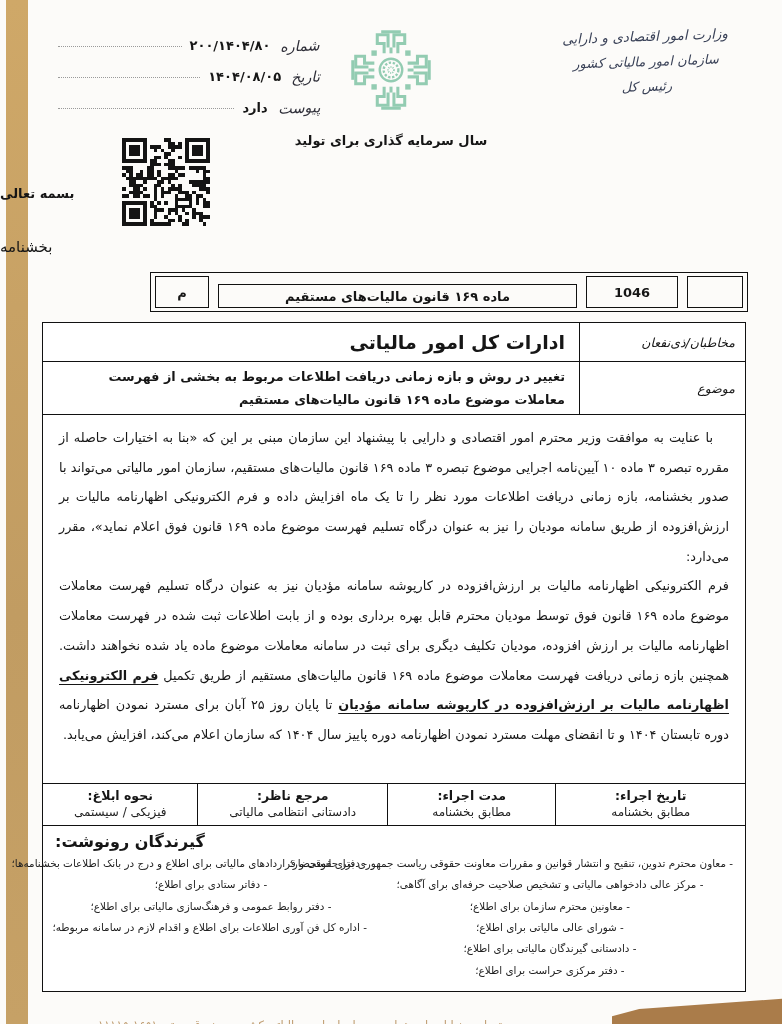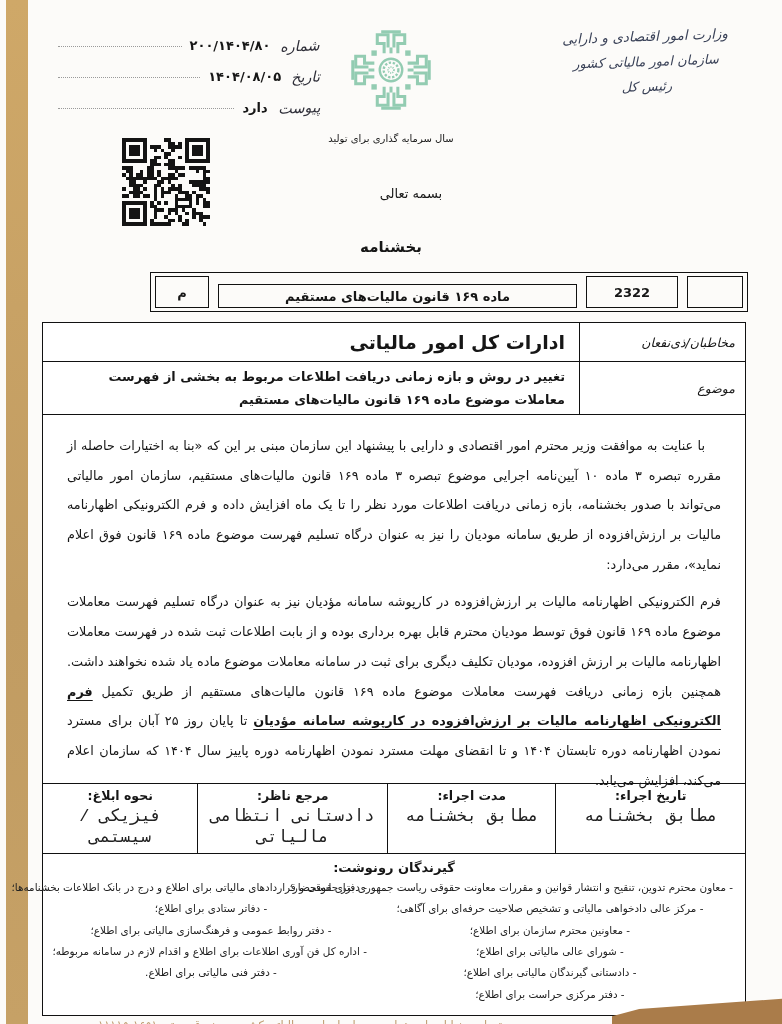--- a/index.html
+++ b/index.html
@@ -20,55 +20,55 @@
   .letterhead .l2{font-size:13px;margin:10px 0;}
   .letterhead .l3{font-size:13px;margin:10px 0;}
   .logo{position:absolute;left:342px;top:18px;}
   .meta{position:absolute;left:58px;top:30px;width:262px;direction:rtl;}
   .meta-row{display:flex;align-items:center;height:31px;}
   .meta-label{font-family:"DejaVu Serif",serif;font-style:italic;font-size:14.5px;color:#2e2e38;
     margin-left:10px;white-space:nowrap;transform:rotate(-2deg);}
   .meta-value{font-weight:bold;font-size:13px;white-space:nowrap;direction:ltr;text-align:right;}
   .meta-dots{flex:1;border-bottom:1px dotted #9a9a9a;height:1px;margin-right:8px;min-width:18px;}
   .qr{position:absolute;left:122px;top:138px;width:88px;height:88px;}
-  .slogan{position:absolute;left:0;right:0;top:133px;text-align:center;font-weight:normal;font-size:10px;}
-  .basmala{position:absolute;left:0;right:0;top:186px;text-align:center;font-weight:normal;font-size:13px;padding-left:40px;}
-  .doctype{position:absolute;left:0;right:0;top:238px;text-align:center;font-weight:bold;font-size:15px;}
+  .slogan{position:absolute;left:0;right:0;top:133px;text-align:center;font-weight:bold;font-size:13px;}
+  .basmala{position:absolute;left:0;right:0;top:186px;font-weight:bold;font-size:13px;}
+  .doctype{position:absolute;left:0;right:0;top:238px;font-weight:normal;font-size:15px;}
   
   .class-bar{position:absolute;left:150px;top:272px;width:598px;height:40px;box-sizing:border-box;
     border:1.7px solid #111;padding:3px 4px;display:flex;direction:rtl;gap:9px;}
   .class-cell{border:1.7px solid #111;box-sizing:border-box;display:flex;align-items:center;
     justify-content:center;font-weight:bold;font-size:13px;}
   .cc1{width:56px;} .cc2{width:92px;} .cc3{flex:1;margin-top:8px;} .cc4{width:54px;}
   
   .doc-table{position:absolute;left:42px;top:322px;width:704px;box-sizing:border-box;
     border:1.8px solid #111;direction:rtl;background:#fff;}
   .t-row{display:flex;border-bottom:1.7px solid #111;}
   .hdr-cell{width:166px;box-sizing:border-box;border-left:1.7px solid #111;display:flex;
     align-items:center;padding:0 10px;font-size:12.5px;font-style:italic;}
   .val-cell{flex:1;display:flex;align-items:center;padding:0 14px;font-weight:bold;}
   .row-audience{height:38px;} .row-audience .val-cell{font-size:19px;}
   .row-subject{height:52px;} .row-subject .val-cell{font-size:12.8px;line-height:1.8;}
   .body-cell{position:relative;height:360px;border-bottom:1.7px solid #111;
     padding:8px 16px 0 16px;font-size:12.8px;line-height:2.32;text-align:justify;}
-  .body-cell p{margin:8px;}
+  .body-cell p{margin:0;}
   .p1{text-indent:16px;}
   .em-seg{font-weight:bold;text-decoration:underline;text-underline-offset:4px;}
   .sig-block{position:absolute;left:62px;bottom:16px;width:250px;text-align:center;
     font-weight:bold;font-size:12.5px;line-height:1.7;}
   .sig-svg{position:absolute;left:-34px;top:26px;width:320px;height:72px;}
   
   .exec-row{display:grid;grid-template-columns:27% 24% 27% 22%;border-bottom:1.7px solid #111;}
   .exec-cell{box-sizing:border-box;padding:4px 6px 6px;text-align:center;}
   .exec-cell:not(:last-child){border-left:1.7px solid #111;}
   .exec-label{font-weight:bold;font-size:12.5px;text-align:center;}
-  .exec-value{font-size:17px;margin-top:2px;color:#222;font-family:Liberation Mono, monospace;}
+  .exec-value{font-size:12px;margin-top:2px;color:#222;}
   
   .cc-cell{padding:6px 12px 10px;}
-  .cc-header{font-weight:bold;font-size:13px;text-align:center;}
+  .cc-header{font-weight:bold;font-size:16px;text-align:left;}
   .cc-cols{display:flex;direction:rtl;margin-top:2px;}
   .cc-col-right{width:54%;} .cc-col-left{width:46%;}
   .cc-item{font-size:10.4px;line-height:2.05;text-align:center;white-space:nowrap;color:#222;}
   
   .footer{position:absolute;left:30px;width:540px;bottom:-8px;text-align:center;direction:rtl;
     color:#bf9c70;font-size:11.5px;white-space:nowrap;}
 </style>
 </head>
 <body>
 
@@ -357,21 +357,21 @@
         <rect x="72" y="96" width="4" height="4"></rect>
         <rect x="92" y="96" width="4" height="4"></rect>
       </svg></div>
 
   <div class="slogan">سال سرمایه گذاری برای تولید</div>
   <div class="basmala">بسمه تعالی</div>
   <div class="doctype">بخشنامه</div>
 
   <div class="class-bar">
     <div class="class-cell cc1"></div>
-    <div class="class-cell cc2">2322</div>
+    <div class="class-cell cc2">1046</div>
     <div class="class-cell cc3">ماده ۱۶۹ قانون مالیات‌های مستقیم</div>
     <div class="class-cell cc4">م</div>
   </div>
 
   <div class="doc-table">
 
     <div class="t-row row-audience">
       <div class="hdr-cell">مخاطبان/ذی‌نفعان</div>
       <div class="val-cell">ادارات کل امور مالیاتی</div>
     </div>
@@ -415,21 +415,20 @@
           <div class="cc-item">- معاونین محترم سازمان برای اطلاع؛</div>
           <div class="cc-item">- شورای عالی مالیاتی برای اطلاع؛</div>
           <div class="cc-item">- دادستانی گیرندگان مالیاتی برای اطلاع؛</div>
           <div class="cc-item">- دفتر مرکزی حراست برای اطلاع؛</div>
         </div>
         <div class="cc-col-left">
           <div class="cc-item">- دفتر حقوقی و قراردادهای مالیاتی برای اطلاع و درج در بانک اطلاعات بخشنامه‌ها؛</div>
           <div class="cc-item">- دفاتر ستادی برای اطلاع؛</div>
           <div class="cc-item">- دفتر روابط عمومی و فرهنگ‌سازی مالیاتی برای اطلاع؛</div>
           <div class="cc-item">- اداره کل فن آوری اطلاعات برای اطلاع و اقدام لازم در سامانه مربوطه؛</div>
-          <div class="cc-item">- دفتر فنی مالیاتی برای اطلاع.</div>
         </div>
       </div>
     </div>
 
   </div>
 
   <div class="footer">تهران ، خیابان باب همایون ، سازمان امور مالیاتی کشور - صندوق پستی ۱۶۵۱-۱۱۱۱۵</div>
 
   <div class="corner-brown"></div>
 

